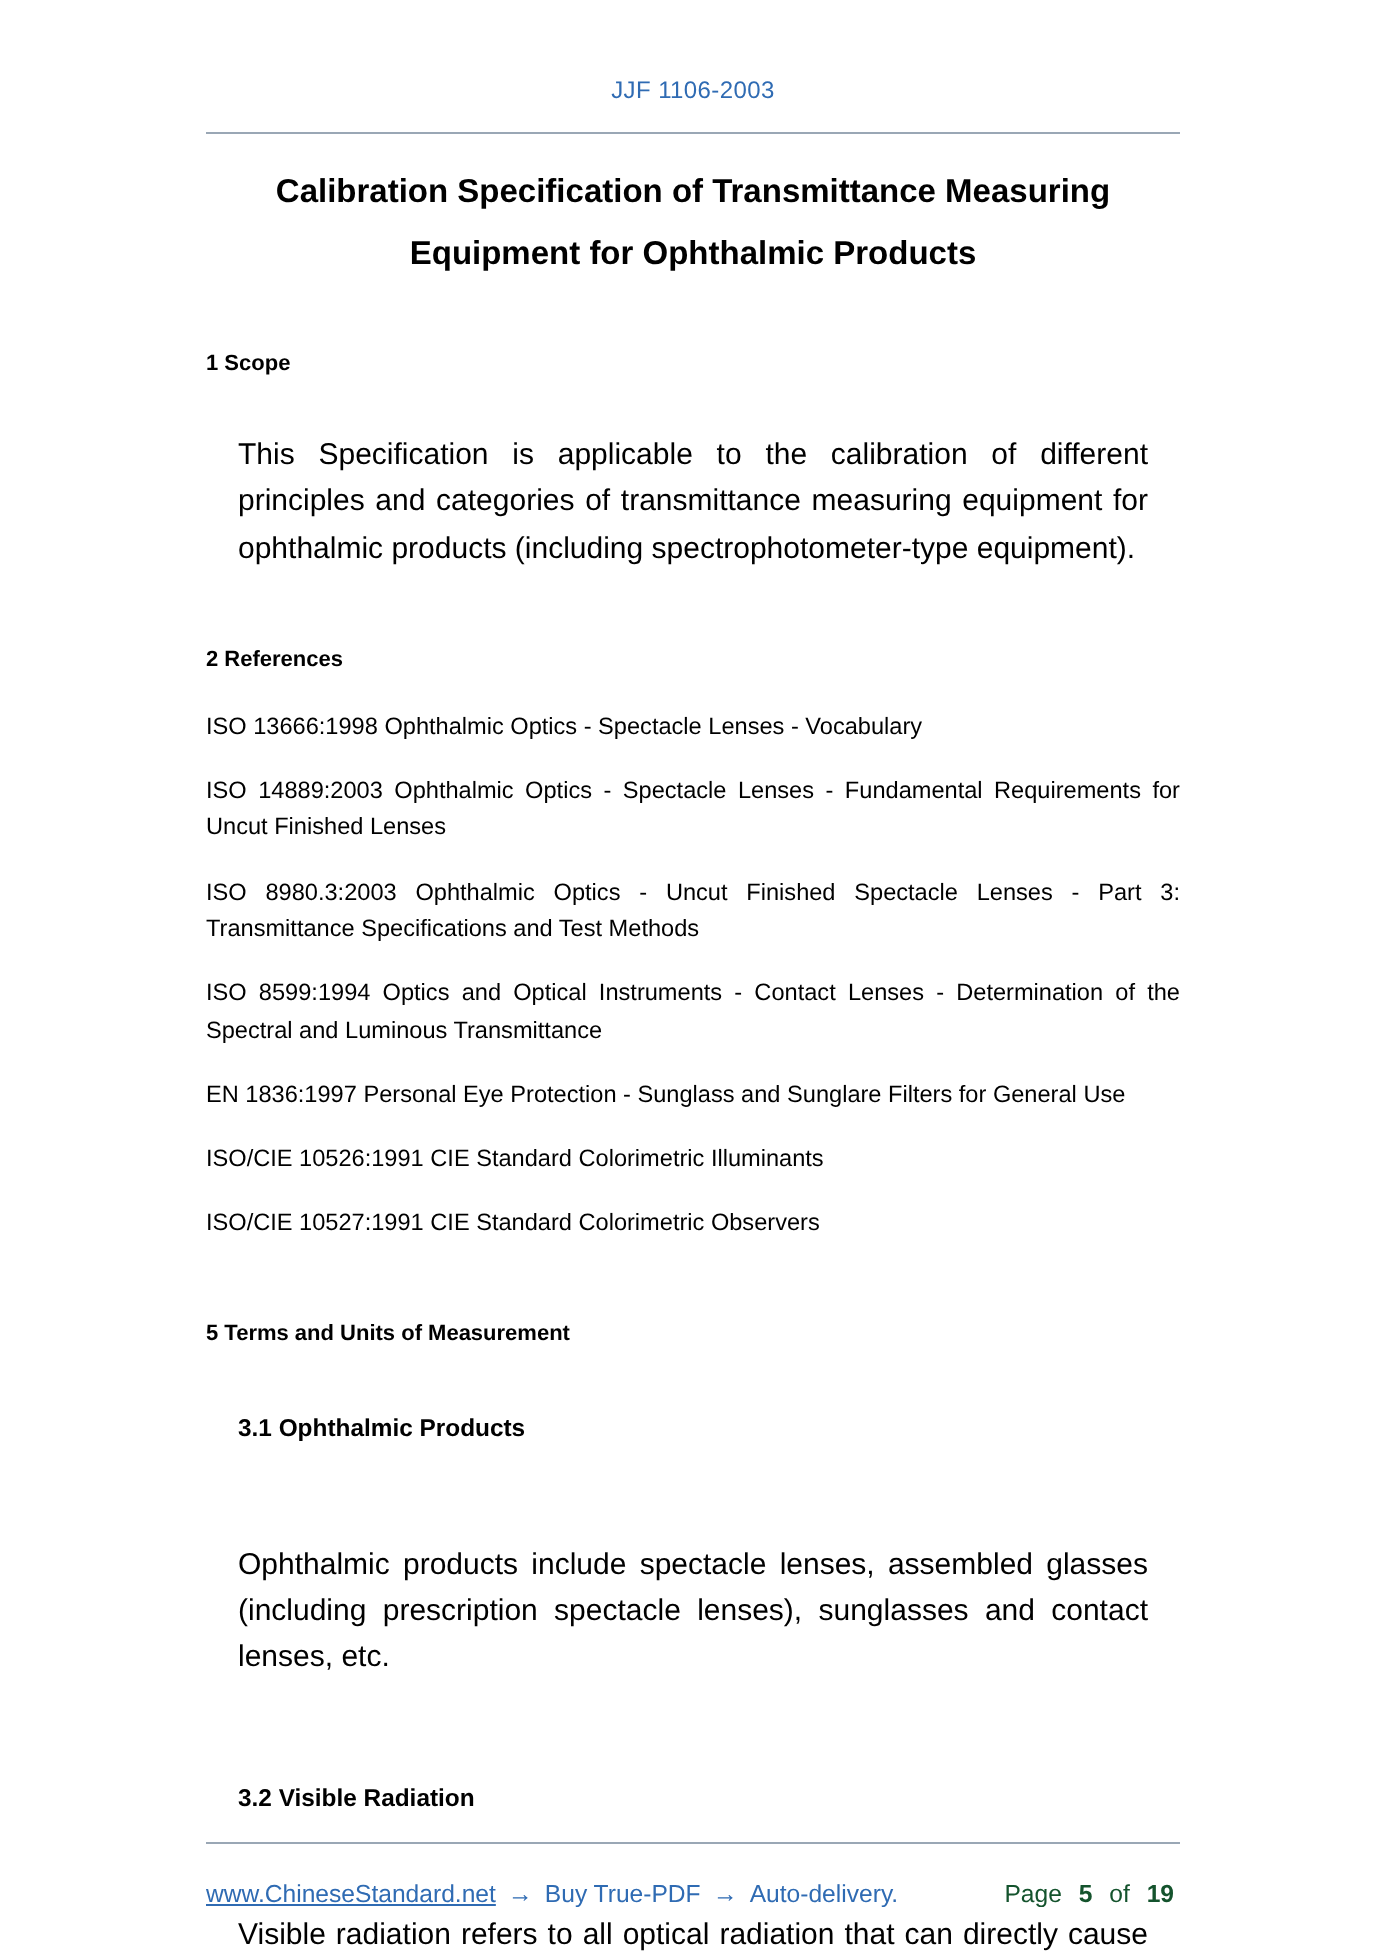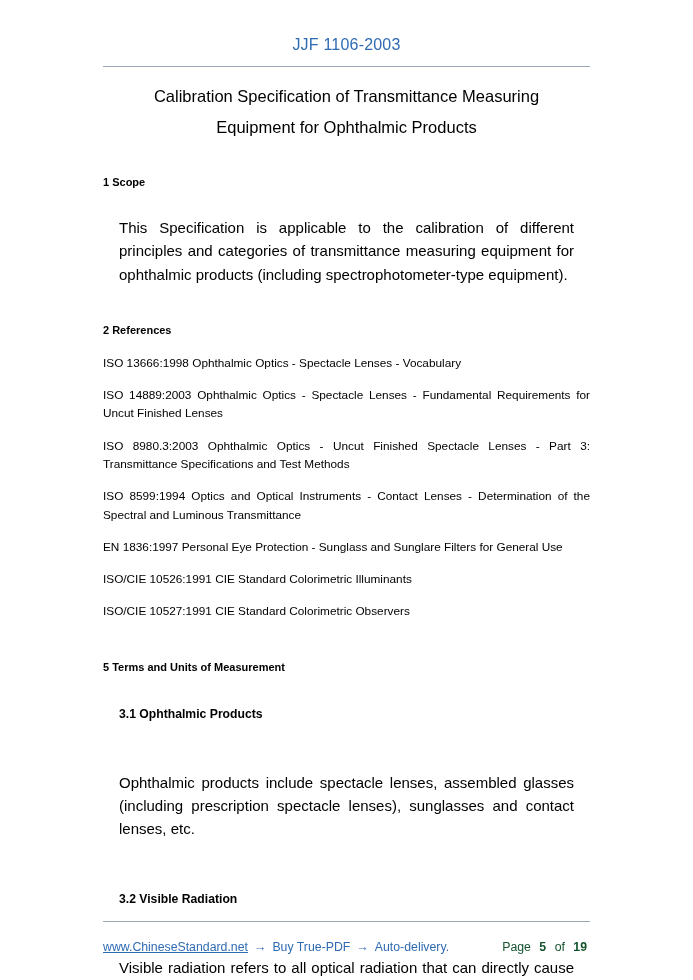--- a/index.html
+++ b/index.html
@@ -24,40 +24,40 @@
   }
   .header {
     position: absolute;
     top: 36px;
     left: 103px;
     width: 487px;
     text-align: center;
   }
   .header-std {
     color: #2f6bb3;
-    font-size: 16px;
+    font-size: 12px;
     letter-spacing: 0.2px;
   }
   .header-rule {
     position: absolute;
     top: 66px;
     left: 103px;
     width: 487px;
     height: 1px;
     background: #9aa7b5;
   }
   .content {
     position: absolute;
     top: 84px;
     left: 103px;
     width: 487px;
   }
   h1.doc-title {
     font-size: 16.5px;
-    font-weight: normal;
+    font-weight: bold;
     line-height: 1.55;
     text-align: center;
     margin: 0;
     padding: 0 4px;
   }
   h1.doc-title .line2 {
     display: block;
     margin-top: 5px;
   }
   h2.section {

